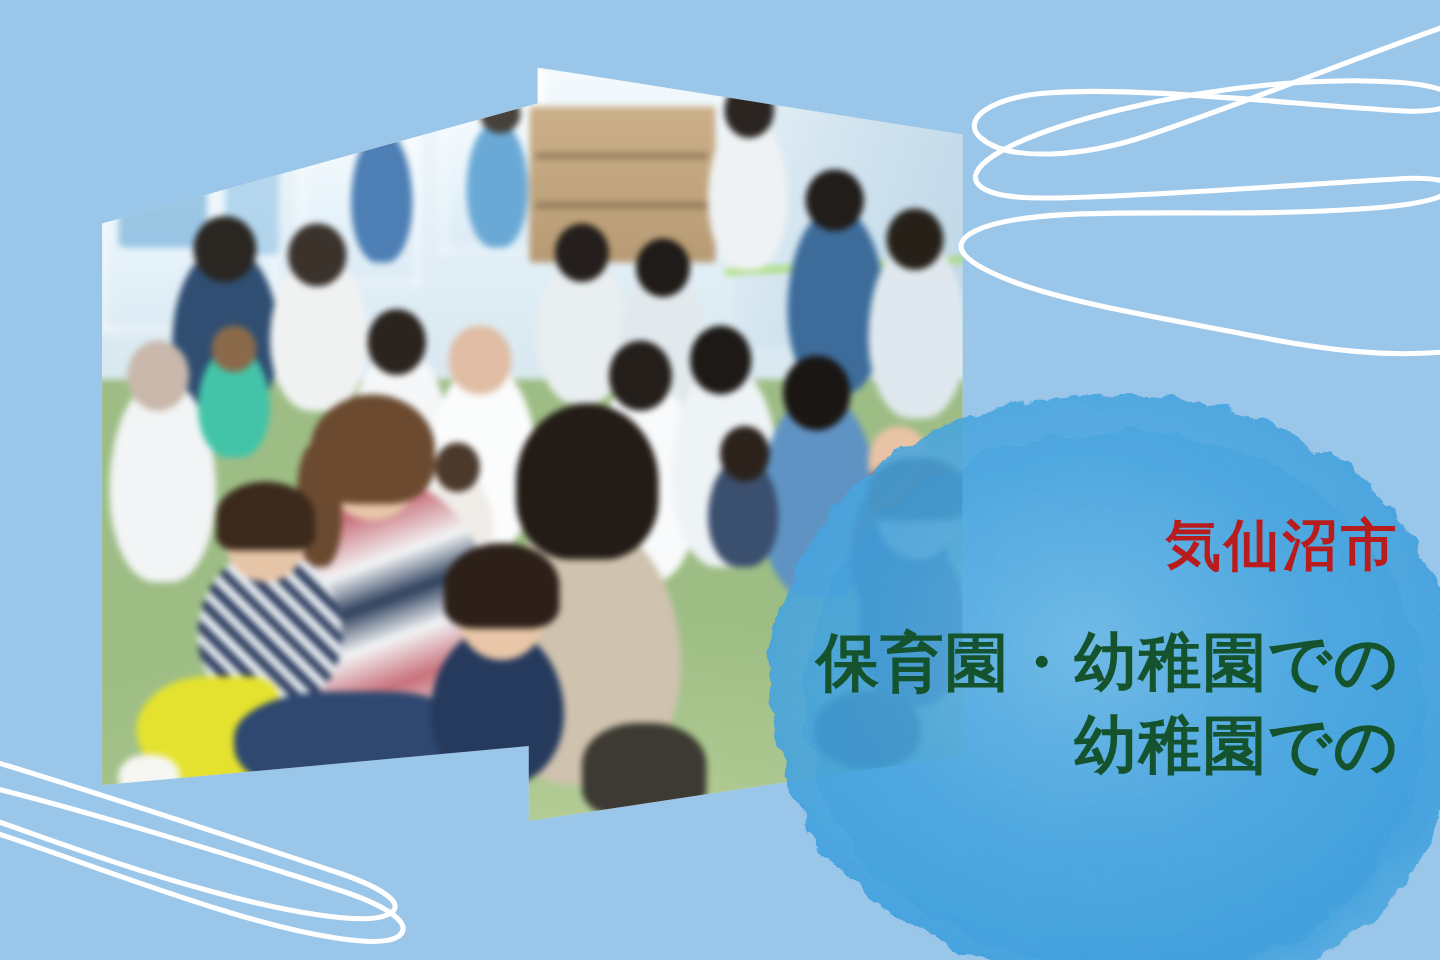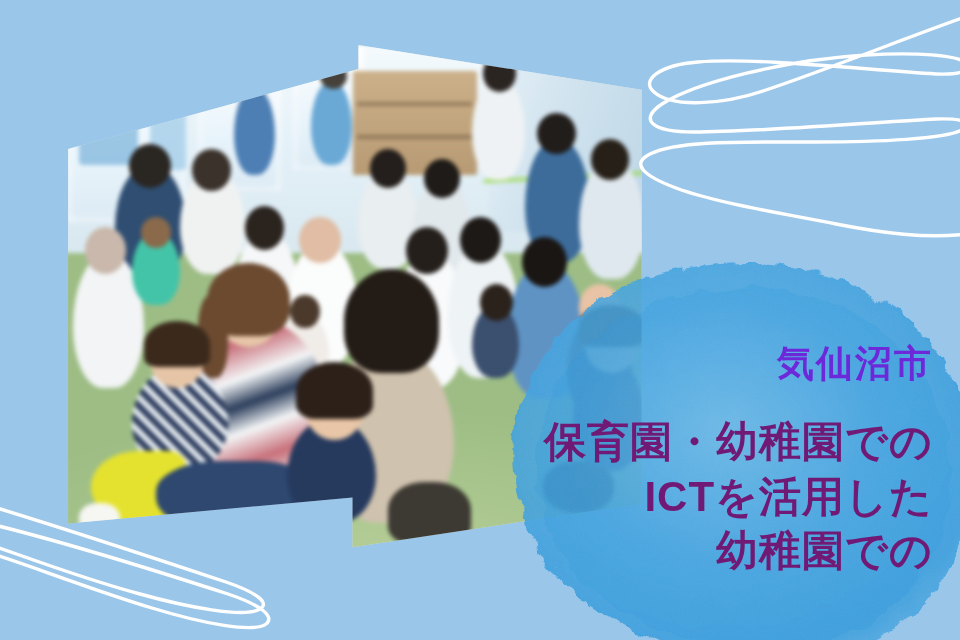--- a/index.html
+++ b/index.html
@@ -149,31 +149,31 @@
   .blob svg { display:block; width:100%; height:100%; }
 
   
   .city {
     position: absolute;
     right: 27px;
     top: 345px;
     font-size: 37px;
     font-weight: 700;
     letter-spacing: 2px;
-    color: #6d28d9;
+    color: #b91c1c;
     line-height: 1;
     white-space: nowrap;
   }
   .headline {
     position: absolute;
     right: 27px;
     top: 415px;
     width: 560px;
     text-align: right;
-    color: #701a75;
+    color: #14532d;
     font-size: 42px;
     font-weight: 700;
     line-height: 1.30;
     letter-spacing: 1px;
     white-space: nowrap;
   }
   .headline .ln { display: block; }
 </style>
 </head>
 <body>
@@ -394,17 +394,16 @@
                C 268 106, 286 118, 276 126
                C 264 135, 214 126, 162 110
                C 96 90, 26 62, -10 52"></path>
     </svg>
   </div>
 
   <div class="city">気仙沼市</div>
 
   <div class="headline">
     <span class="ln">保育園・幼稚園での</span>
-    <span class="ln">ICTを活用した</span>
     <span class="ln">幼稚園での</span>
   </div>
 
 </div>
 
 </body></html>

